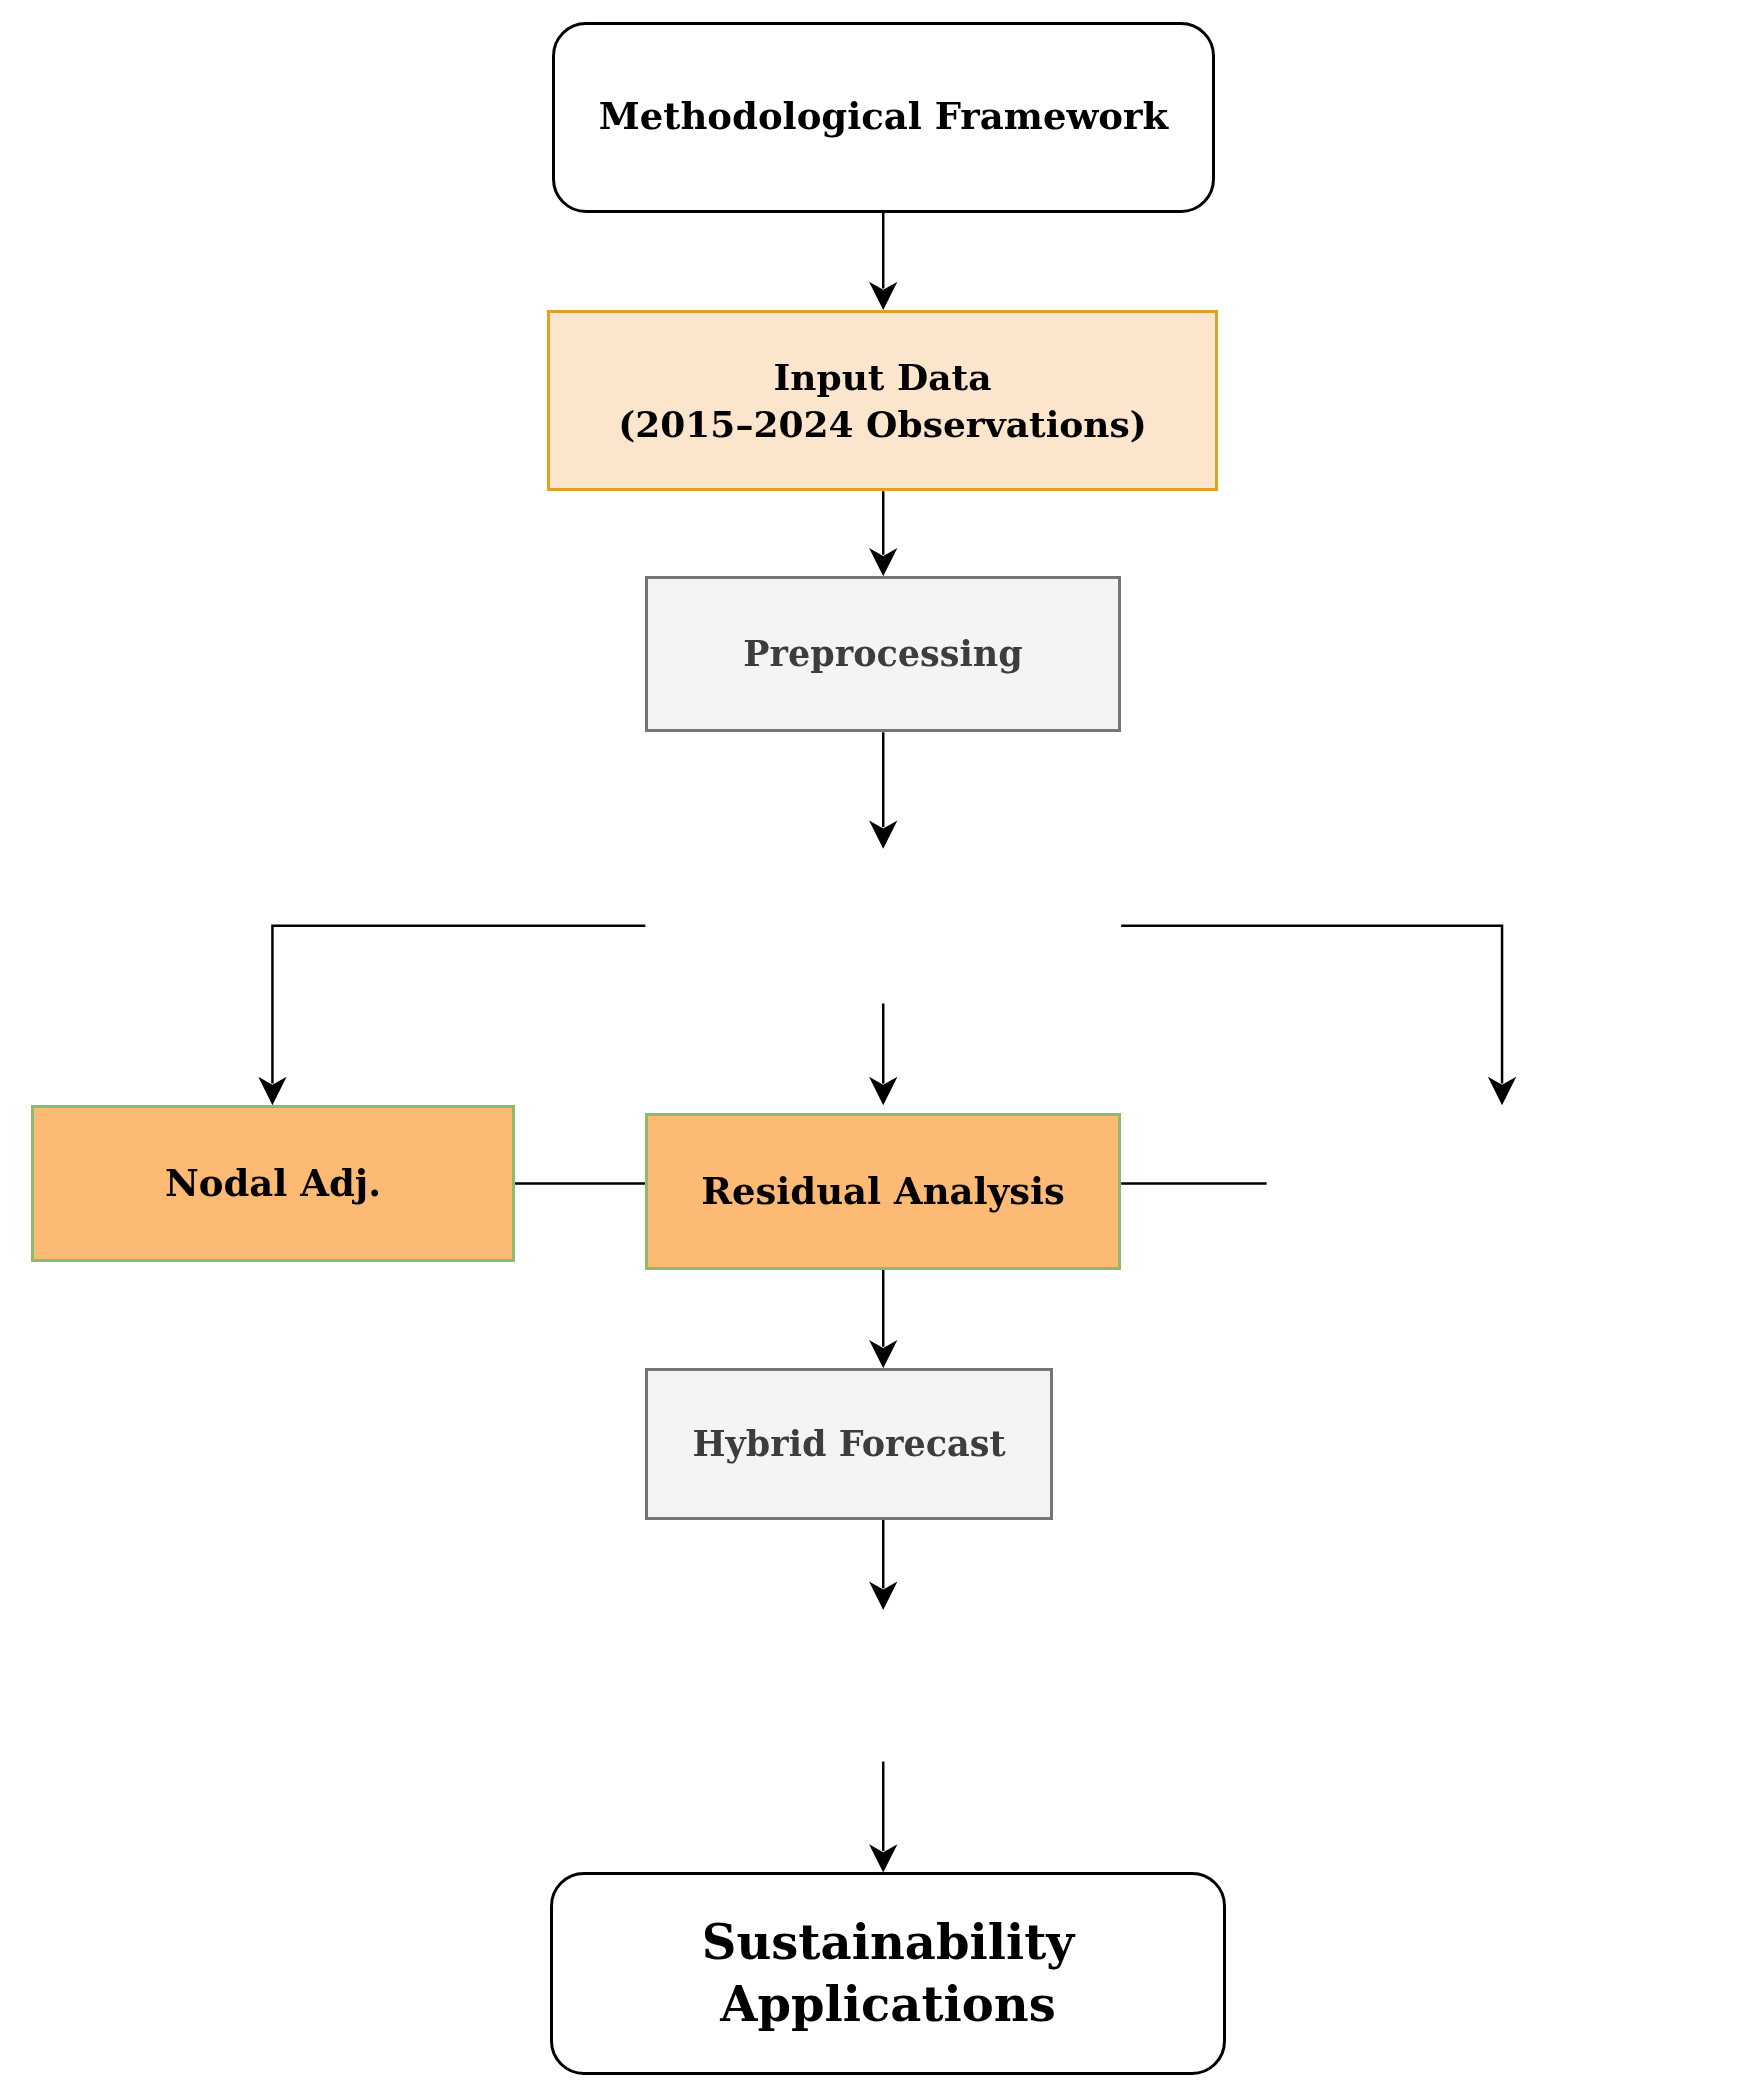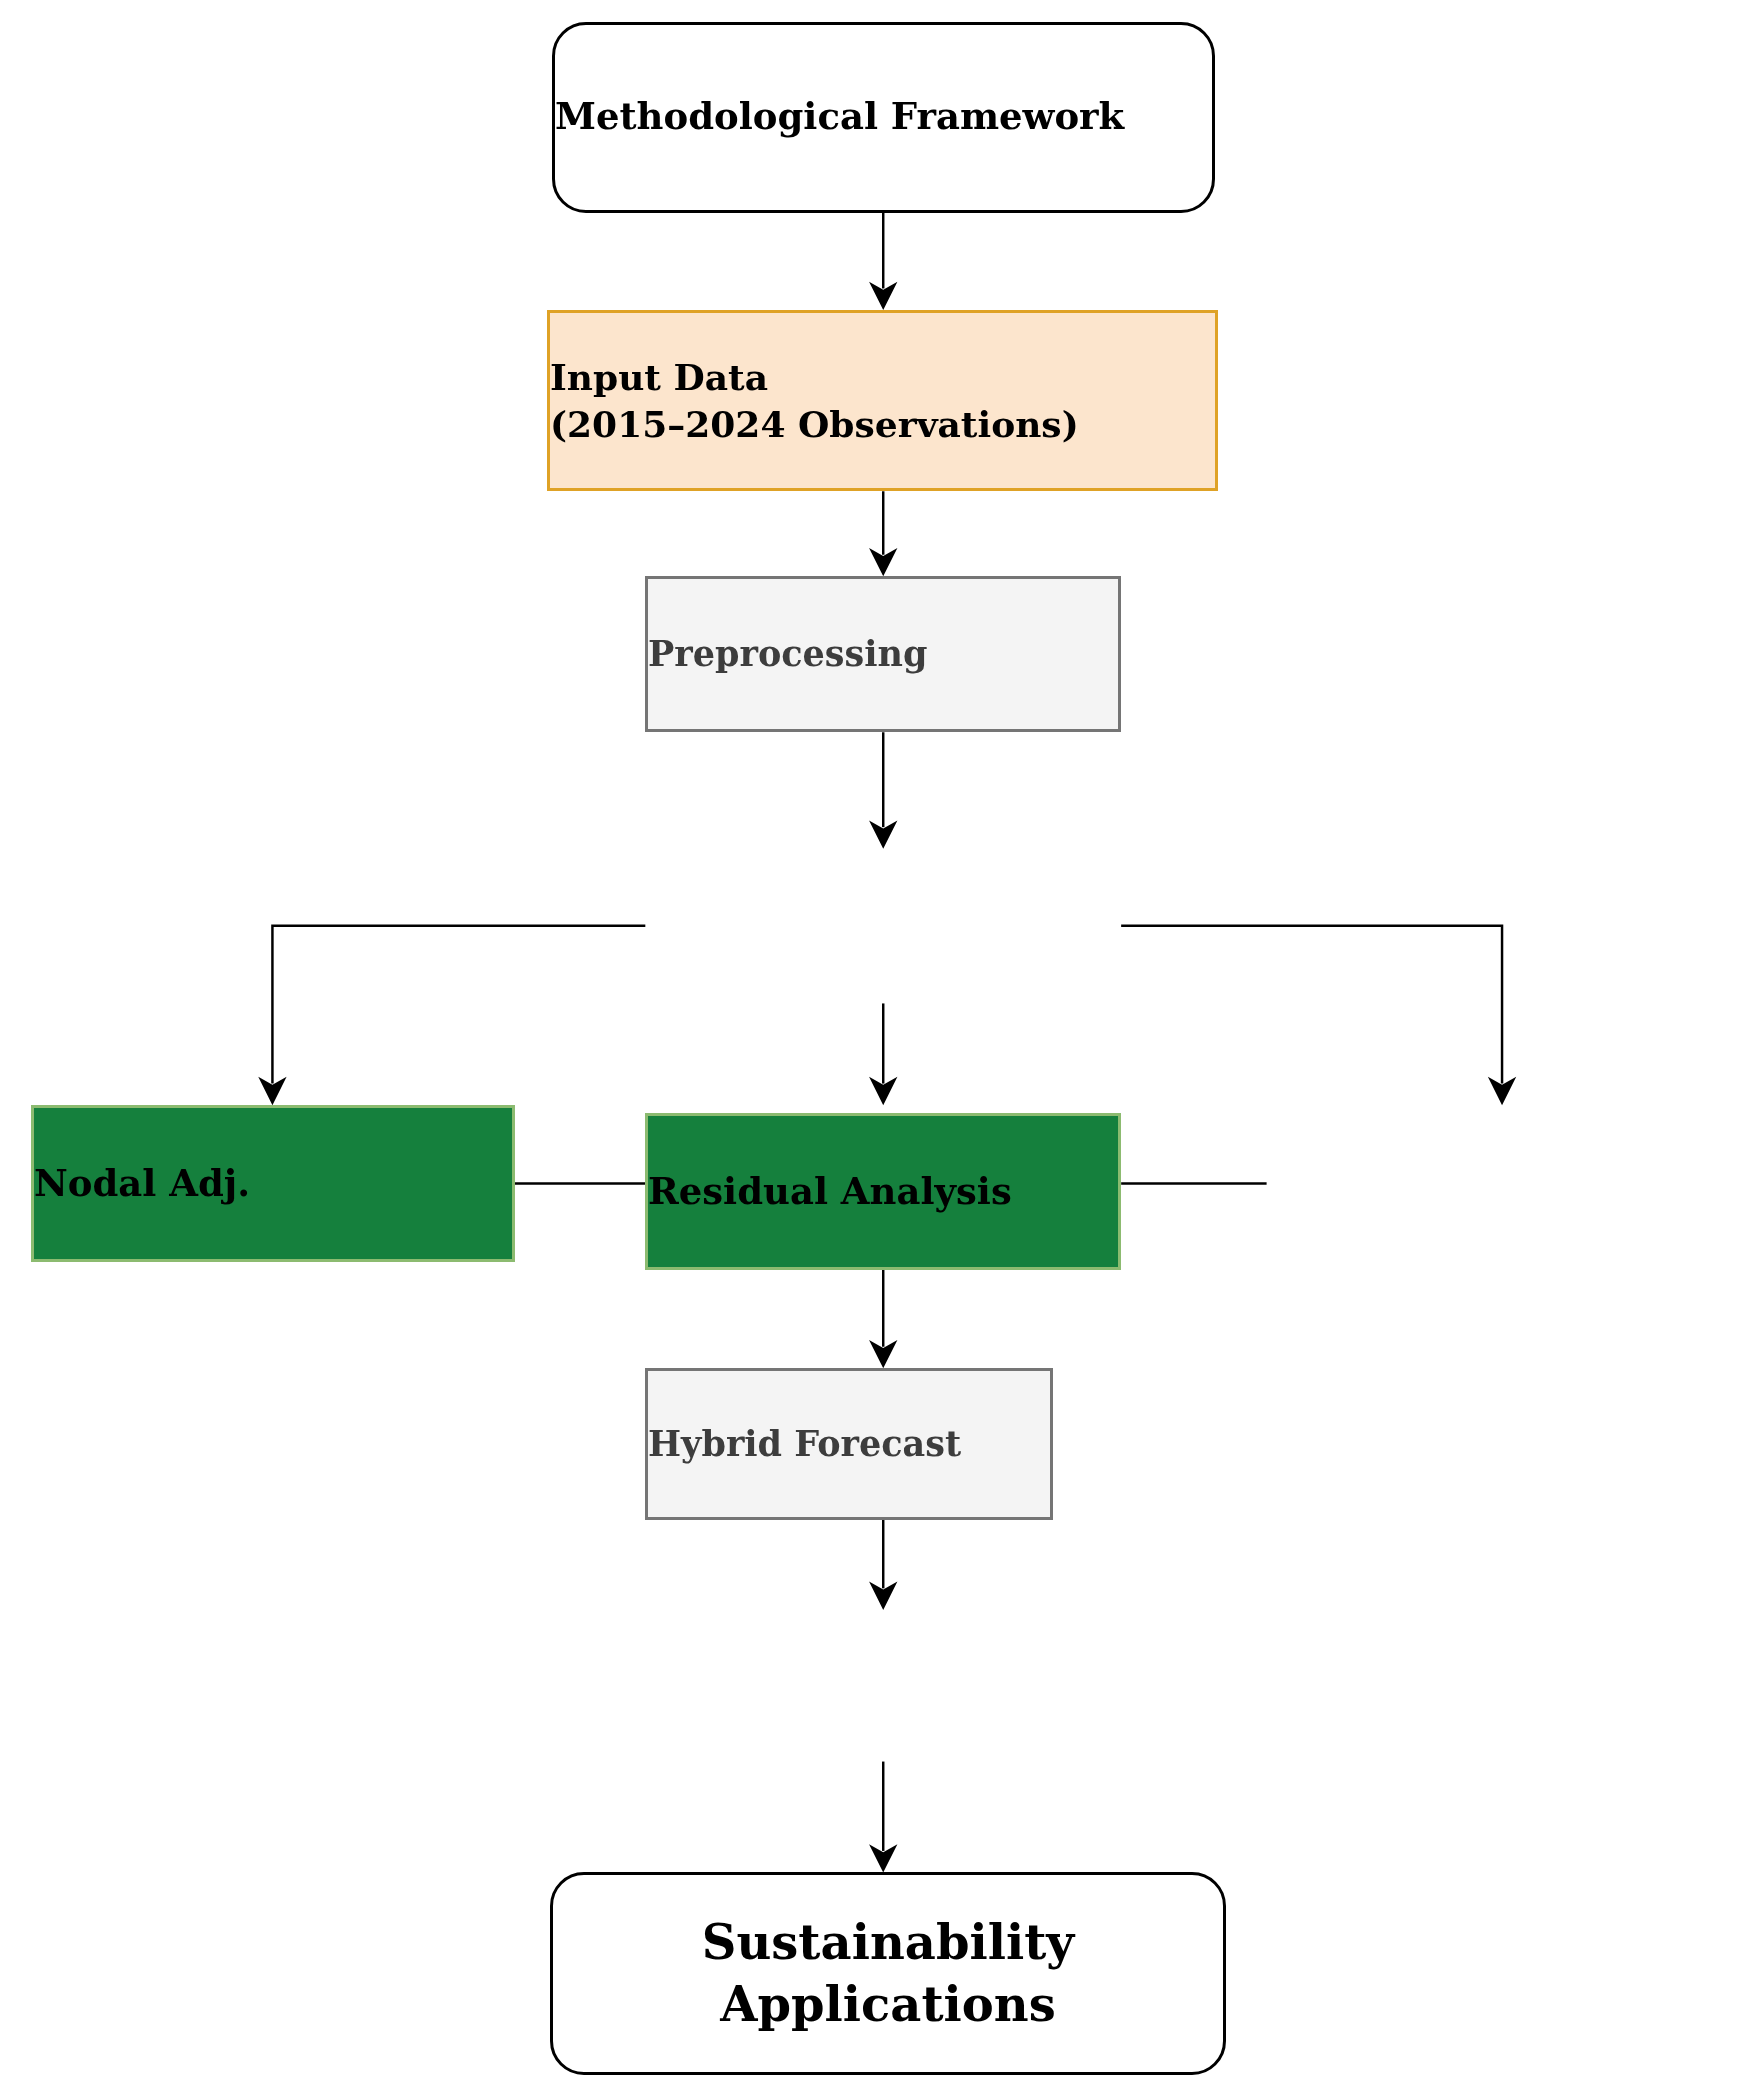--- a/index.html
+++ b/index.html
@@ -14,21 +14,21 @@
   svg.connectors {
     position: absolute;
     left: 0; top: 0;
     width: 1764px; height: 2087px;
   }
   .node {
     position: absolute;
     box-sizing: border-box;
     display: flex;
     flex-direction: column;
-    align-items: flex-start;
+    align-items: center;
     justify-content: center;
     text-align: center;
     font-weight: bold;
     line-height: 1.28;
   }
   .terminator {
     background: #ffffff;
     border: 3.7px solid #000000;
     border-radius: 34px;
     color: #000000;
@@ -40,21 +40,21 @@
     color: #000000;
     font-size: 36px;
   }
   .process {
     background: #F4F4F4;
     border: 3.7px solid #757575;
     color: #3D3D3D;
     font-size: 35px;
   }
   .branch {
-    background: #15803d;
+    background: #fdba74;
     border: 3.7px solid #8CBB70;
     color: #000000;
     font-size: 37px;
   }
   #node-framework       { left: 552px;  top: 21.6px;   width: 663px; height: 191px; }
   #node-input           { left: 547px;  top: 310px;  width: 671px; height: 181px; }
   #node-preprocessing   { left: 645px; top: 576px;  width: 476px;  height: 156px; }
   #node-harmonic        { left: 645px; top: 849px; width: 476px;  height: 155px; }
   #node-nodal           { left: 31px;   top: 1105px; width: 484px;  height: 157px; }
   #node-residual        { left: 645px; top: 1105px; width: 476px;  height: 157px; margin-top: 8px; }

